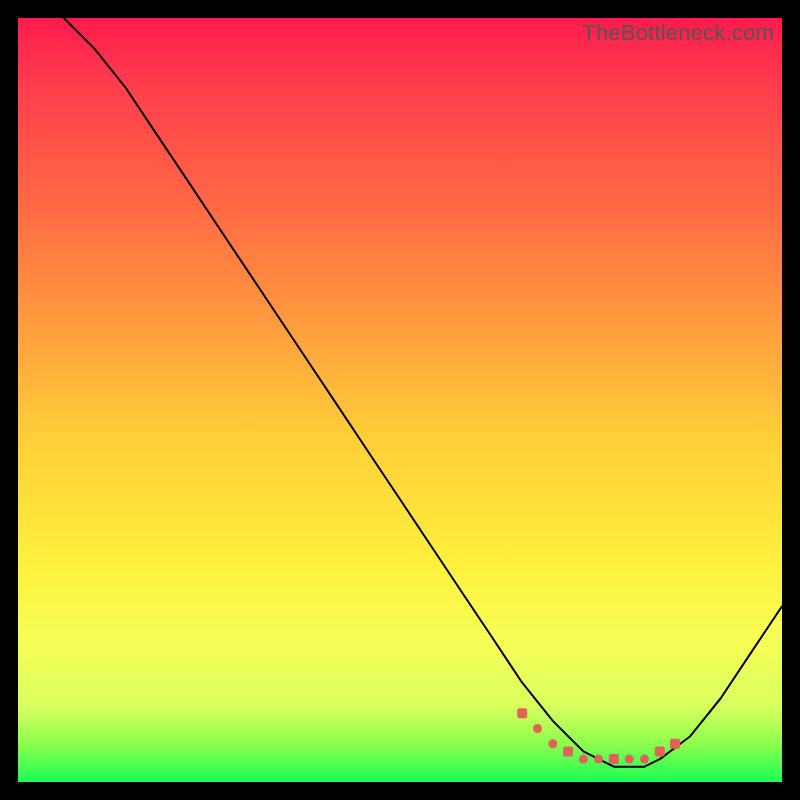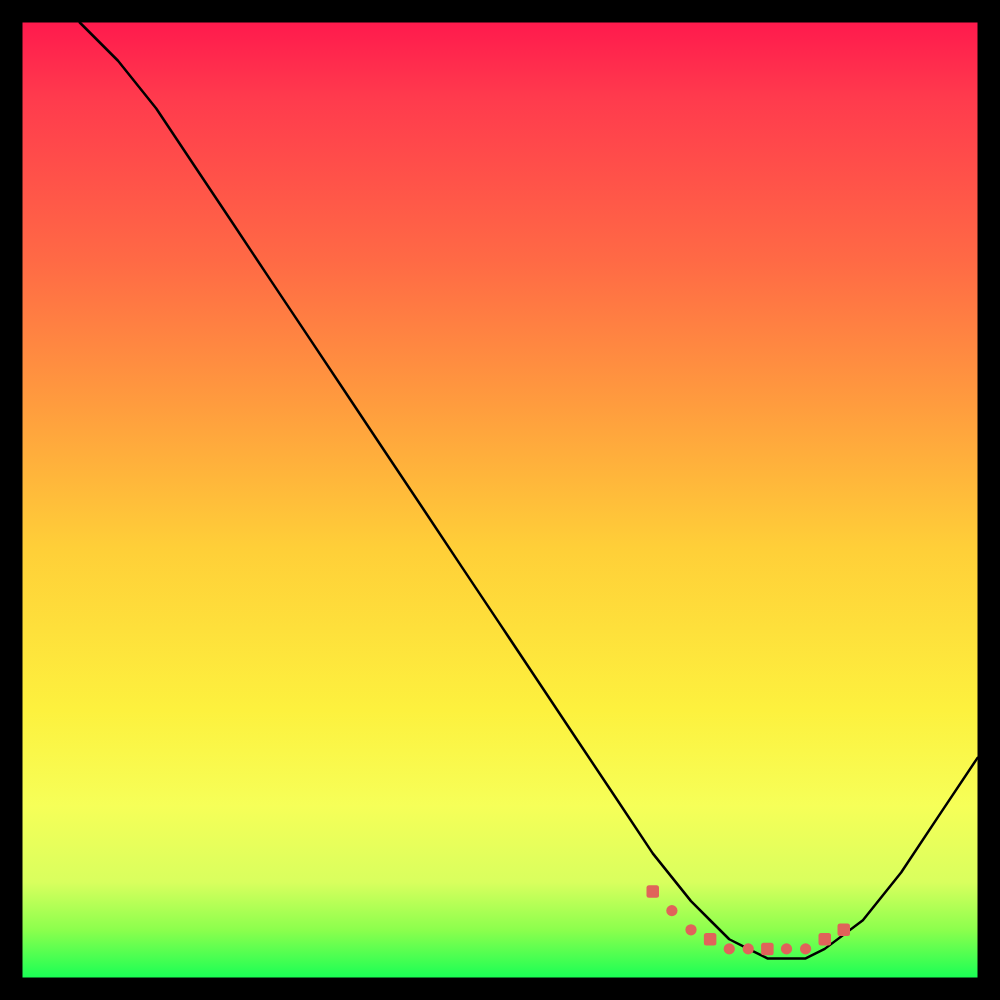--- a/index.html
+++ b/index.html
@@ -69,20 +69,21 @@
   .marker-sq {
     fill: #e0635a;
   }
 </style>
 </head>
 <body>
 
 <div class="frame">
   <div class="plot-area">
 
+    <div class="watermark">TheBottleneck.com</div>
 
     <svg class="curve" viewBox="0 0 764 764" preserveAspectRatio="none">
       <path id="curve-path" class="curve-path" d="M45.8 0.0 L76.4 30.6 L107.0 68.8 L137.5 114.6 L168.1 160.4 L198.6 206.3 L229.2 252.1 L259.8 298.0 L290.3 343.8 L320.9 389.6 L351.4 435.5 L382.0 481.3 L412.6 527.2 L443.1 573.0 L473.7 618.8 L504.2 664.7 L534.8 702.9 L550.1 718.2 L565.4 733.4 L580.6 741.1 L595.9 748.7 L611.2 748.7 L626.5 748.7 L641.8 741.1 L672.3 718.2 L702.9 680.0 L733.4 634.1 L764.0 588.3"></path>
       <g id="markers">
           <rect x="499.2" y="690.2" width="10" height="10" rx="2" class="marker-sq"></rect>
           <circle cx="519.5" cy="710.5" r="4.5" class="marker"></circle>
           <circle cx="534.8" cy="725.8" r="4.5" class="marker"></circle>
           <rect x="545.1" y="728.4" width="10" height="10" rx="2" class="marker-sq"></rect>
           <circle cx="565.4" cy="741.1" r="4.5" class="marker"></circle>
           <circle cx="580.6" cy="741.1" r="4.5" class="marker"></circle>

